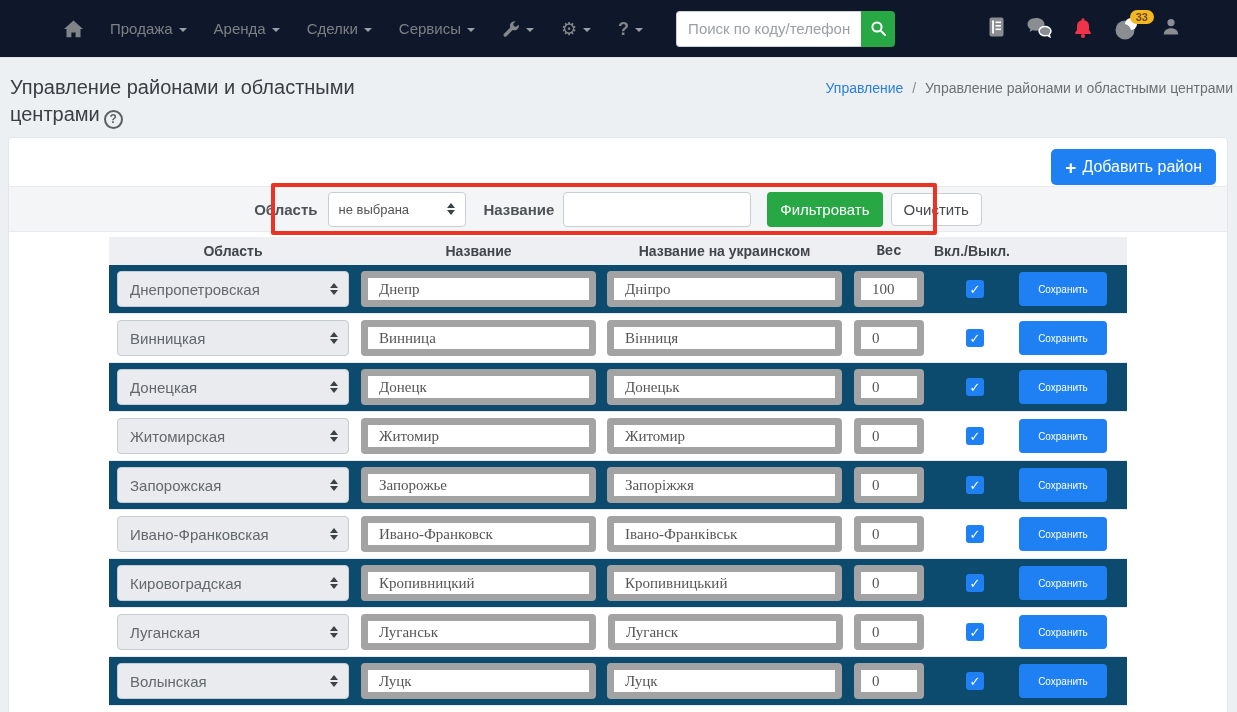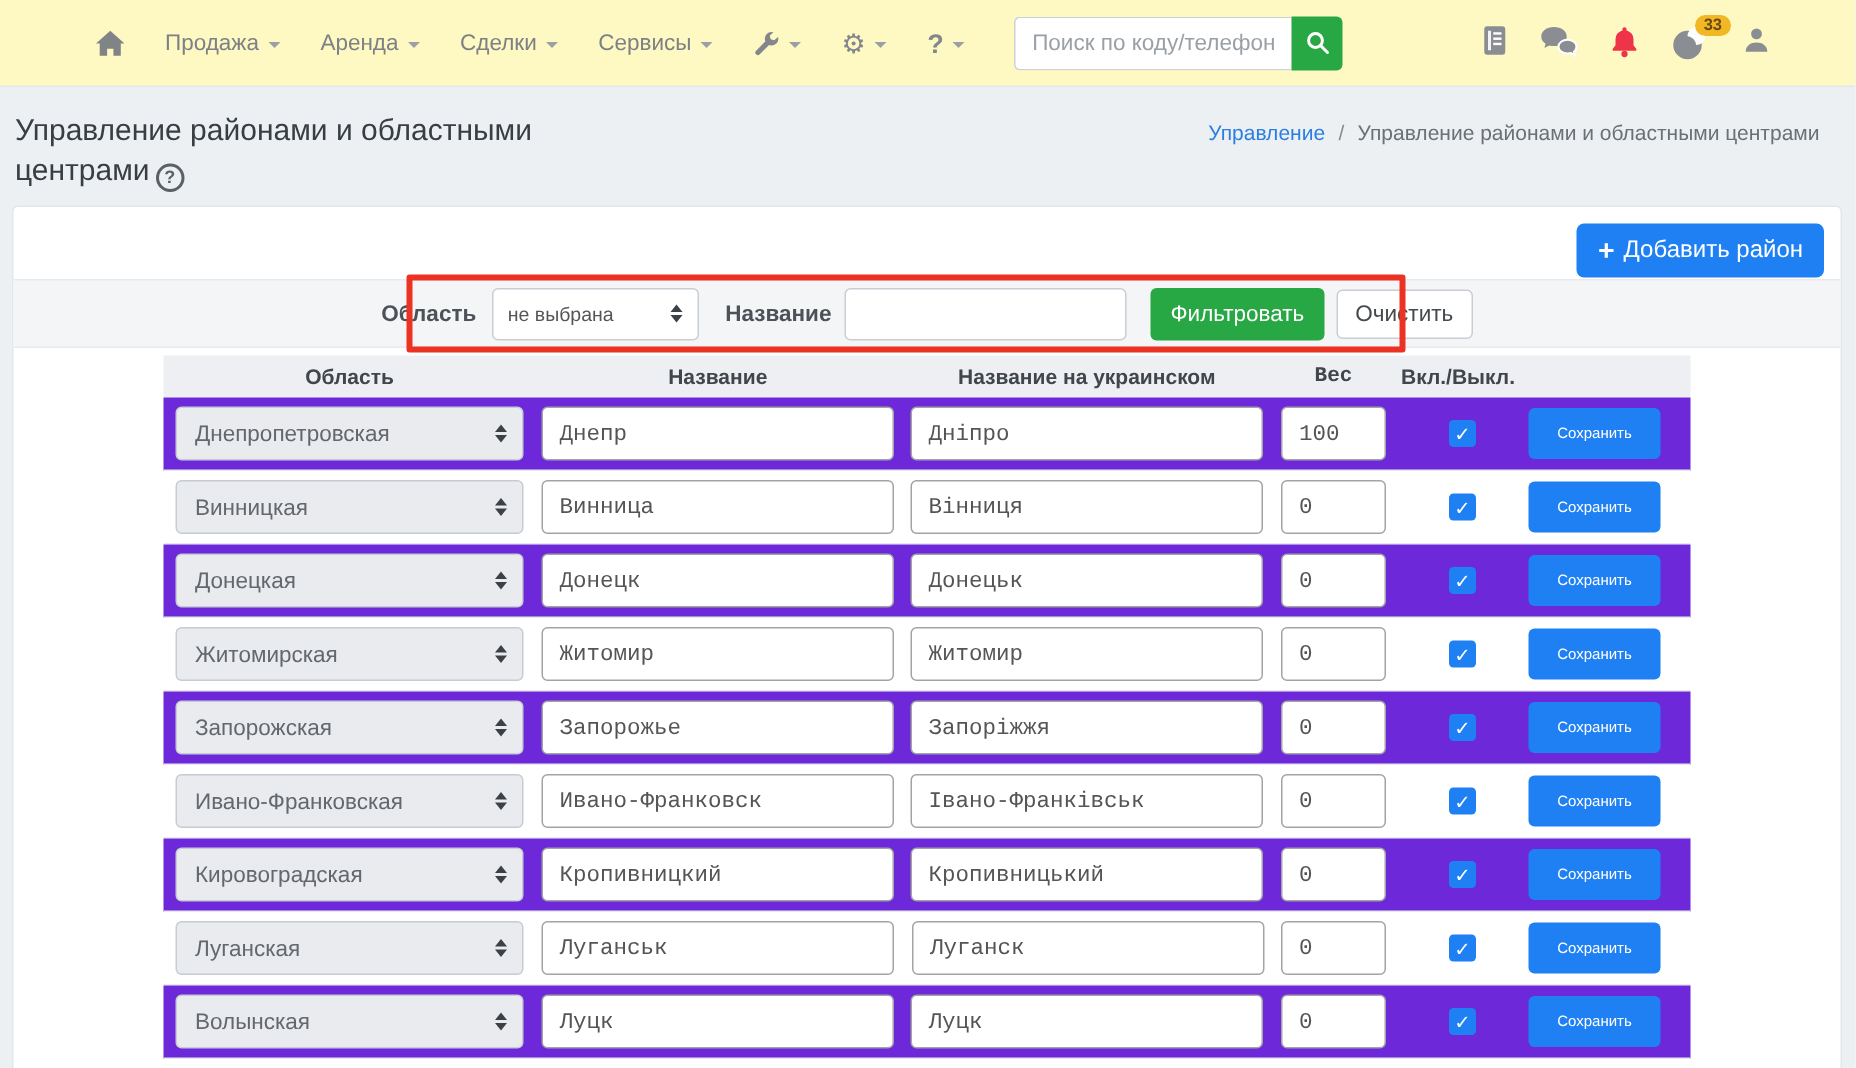--- a/index.html
+++ b/index.html
@@ -1,20 +1,20 @@
 <!DOCTYPE html>
 <html><head>
 <meta charset="utf-8">
 <style>
   * { margin:0; padding:0; box-sizing:border-box; }
   html,body { width:1237px; height:712px; overflow:hidden;
     font-family:"Liberation Sans", sans-serif; background:#edf0f3; }
 
   
-  .navbar { height:58px; background:#fef9c3; border-bottom:1px solid #e3e6e9;
+  .navbar { height:58px; background:#0f172a; border-bottom:1px solid #e3e6e9;
     display:flex; align-items:center; justify-content:space-between; padding:0 56px 0 64px; }
   .nav-left { display:flex; align-items:center; gap:27px; }
   .nav-item { display:flex; align-items:center; gap:6px; color:#7d8185; font-size:15px; cursor:pointer; }
   .caret { width:0; height:0; border-left:4px solid transparent; border-right:4px solid transparent;
     border-top:4px solid #9aa0a5; display:inline-block; margin-top:2px; }
   .gear-glyph { font-size:18px; color:#83878b; line-height:1; }
   .help-glyph { font-size:18px; font-weight:bold; color:#83878b; line-height:1; }
   .search-group { display:flex; margin-left:6px; }
   .search-group input { width:185px; height:36px; border:1px solid #ccd1d6; border-right:none;
     border-radius:4px 0 0 4px; padding:0 11px; font-size:15px; color:#555; outline:none;
@@ -26,21 +26,21 @@
   .icon-btn { position:relative; display:flex; align-items:center; cursor:pointer; }
   .badge { position:absolute; top:-7px; right:-14px; background:#f2b824; color:#6d4a12;
     font-size:11px; font-weight:bold; border-radius:8px; padding:1px 6px; }
 
   
   .titlebar { position:relative; padding:16px 10px 14px; }
   .page-title { font-size:20px; color:#383e44; max-width:400px; line-height:1.35; font-weight:normal; }
   .help-circle { display:inline-flex; width:19px; height:19px; border:2px solid #5a6065; border-radius:50%;
     align-items:center; justify-content:center; font-size:12px; font-weight:bold; color:#5a6065;
     vertical-align:-2px; margin-left:4px; cursor:pointer; }
-  .breadcrumb { position:absolute; top:22px; right:24px; font-size:14px; white-space:nowrap; }
+  .breadcrumb { position:absolute; top:22px; right:4px; font-size:14px; white-space:nowrap; }
   .breadcrumb a { color:#2a7fe0; text-decoration:none; cursor:pointer; }
   .crumb-sep { color:#858b90; margin:0 5px; }
   .crumb-cur { color:#6a7075; }
 
   
   .card { position:absolute; left:8px; right:9px; top:137px; height:720px; background:#fff;
     border:1px solid #e3e6ea; border-radius:4px 4px 0 0; }
   .btn-add { position:absolute; top:11px; right:11px; height:36px; background:#1e80f3; color:#fff;
     border:none; border-radius:5px; font-size:16px; padding:0 14px; display:flex; align-items:center;
     gap:6px; cursor:pointer; font-family:"Liberation Sans",sans-serif; }
@@ -66,31 +66,31 @@
   
   .table-wrap { width:1018px; margin:5px auto 0; }
   .thead { display:flex; align-items:center; height:28px; background:#edeff2; font-size:14px;
     font-weight:bold; color:#40464c; }
   .h-region { width:232px; margin:0 12px 0 8px; text-align:center; }
   .h-name   { width:235px; margin-right:11px; text-align:center; }
   .h-ua     { width:235px; margin-right:12px; text-align:center; }
   .h-weight { width:70px; text-align:center;font-family:Liberation Mono, monospace; }
   .h-enabled{ width:96px; text-align:center; }
   .trow { display:flex; align-items:center; height:49px; border-bottom:1px solid #e8eaed; }
-  .trow.odd { background:#6d28d9; } .trow.even { background:#fff; }
+  .trow.odd { background:#0c4a6e; } .trow.even { background:#fff; }
   .rselect { width:232px; height:36px; margin:0 12px 0 8px; background:#e9ebee;
     border:1px solid #c6ccd3; border-radius:4px; display:flex; align-items:center;
     justify-content:space-between; padding:0 10px 0 12px; font-size:15px; color:#62686e; cursor:pointer; }
   .updown { display:flex; flex-direction:column; gap:2px; }
   .tri-up { width:0; height:0; border-left:4px solid transparent; border-right:4px solid transparent;
     border-bottom:5px solid #3c4146; }
   .tri-down { width:0; height:0; border-left:4px solid transparent; border-right:4px solid transparent;
     border-top:5px solid #3c4146; }
-  .rinput { height:36px; border:1px solid #a3a3a3; border-radius:4px; padding:0 11px; font-size:15px;
-    color:#555; outline:none; font-family:Liberation Mono, monospace; }
+  .rinput { height:36px; border:7px solid #a3a3a3; border-radius:4px; padding:0 11px; font-size:15px;
+    color:#555; outline:none; font-family:Liberation Serif, serif; }
   .c-name { width:235px; margin-right:11px; }
   .c-ua   { width:235px; margin-right:12px; }
   .c-weight { width:70px; margin-right:42px; }
   .checkbox { width:18px; height:18px; background:#1e80f3; border-radius:3px; color:#fff;
     font-size:13px; display:flex; align-items:center; justify-content:center; margin-right:35px;
     cursor:pointer; }
   .btn-save { width:88px; height:34px; background:#1e80f3; color:#fff; border:none; border-radius:4px;
     font-size:10px; cursor:pointer; font-family:"Liberation Sans",sans-serif; }
 </style>
 </head>

